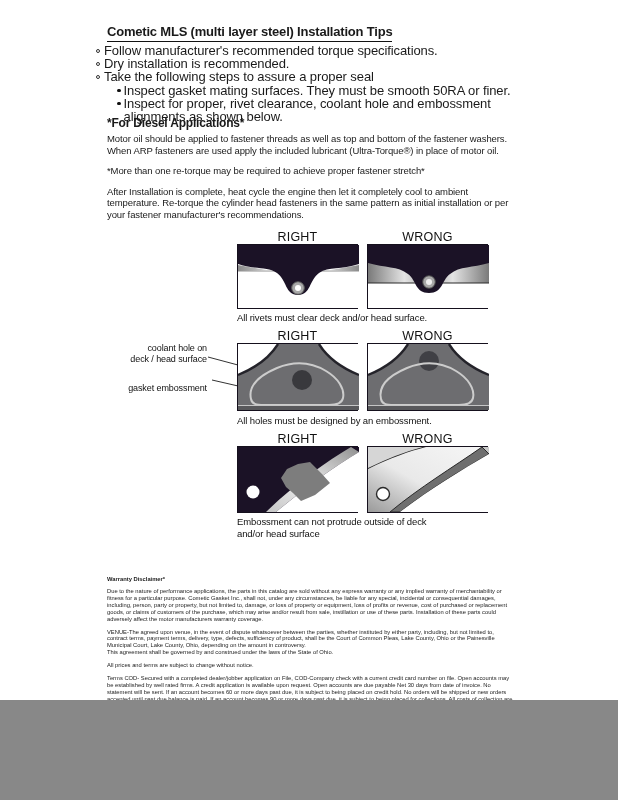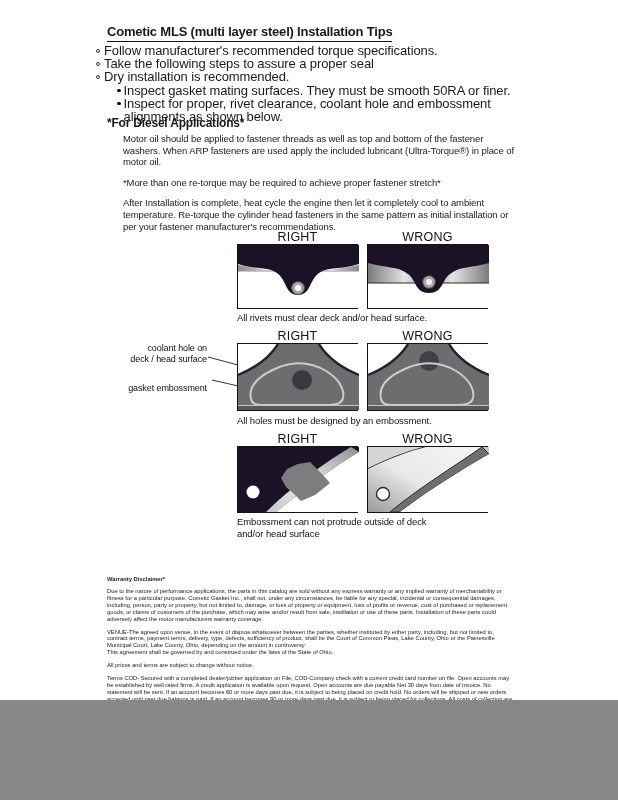--- a/index.html
+++ b/index.html
@@ -14,21 +14,21 @@
     font-size:13px; font-weight:bold; letter-spacing:-0.2px;
     border-bottom:1.6px solid #111; padding-bottom:2px; white-space:nowrap;
   }
   .tips { position:absolute; left:96px; top:44px; width:440px; }
   .tip { display:flex; align-items:flex-start; font-size:13px; line-height:13.2px; letter-spacing:-0.1px; }
   .tip .marker-o { flex:0 0 auto; width:4px; height:4px; border:1px solid #333; border-radius:50%; margin:4.6px 4px 0 0; }
   .tip.sub { margin-left:21px; }
   .tip .marker-b { flex:0 0 auto; width:3.5px; height:3.5px; background:#111; border-radius:50%; margin:5px 3px 0 0; }
   .diesel-heading { position:absolute; left:107px; top:116px; font-size:12px; font-weight:bold; letter-spacing:-0.2px; }
   .bodytext { position:absolute; left:107px; top:133px; width:408px; }
-  .bodytext p { font-size:9.5px; line-height:11.6px; letter-spacing:-0.1px; margin:0 0 9px 16px; }
+  .bodytext p { font-size:9.5px; line-height:11.6px; letter-spacing:-0.1px; margin:0 0 9px 0; }
   .dlabel { position:absolute; width:121px; text-align:center; font-size:12.5px; color:#111; letter-spacing:0.2px; }
   .dimg { position:absolute; width:121px; border:1px solid #15101d; background:#fff; }
   .dimg svg { display:block; }
   .caption { position:absolute; left:237px; font-size:9.5px; line-height:11.5px; letter-spacing:-0.1px; color:#111; white-space:pre-line; }
   .annotation { position:absolute; left:104px; width:103px; text-align:right; font-size:9px; line-height:10.5px; letter-spacing:-0.1px; color:#111; white-space:pre-line; }
   .leader-svg { position:absolute; left:108px; top:340px; pointer-events:none; }
   .legal { position:absolute; left:107px; top:576px; width:408px; color:#1c1c1c; }
   .legal h2 { font-size:5.8px; font-weight:bold; margin:0 0 6px 0; }
   .legal p { font-size:5.8px; line-height:6.9px; margin:0 0 6px 0; white-space:pre-line; }
   .docnum { position:absolute; left:387px; top:742px; font-size:12px; letter-spacing:0.2px; color:#8b5cf6; }
@@ -40,25 +40,25 @@
 
   <h1 class="title">Cometic MLS (multi layer steel) Installation Tips</h1>
 
   <div class="tips">
     <div class="tip">
       <span class="marker-o"></span>
       <span>Follow manufacturer's recommended torque specifications.</span>
     </div>
     <div class="tip">
       <span class="marker-o"></span>
-      <span>Take the following steps to assure a proper seal</span>
+      <span>Dry installation is recommended.</span>
     </div>
     <div class="tip">
       <span class="marker-o"></span>
-      <span>Dry installation is recommended.</span>
+      <span>Take the following steps to assure a proper seal</span>
     </div>
     <div class="tip sub">
       <span class="marker-b"></span>
       <span>Inspect gasket mating surfaces.  They must be smooth 50RA or finer.</span>
     </div>
     <div class="tip sub">
       <span class="marker-b"></span>
       <span>Inspect for proper, rivet clearance, coolant hole and embossment alignments as shown below.</span>
     </div>
   </div>

